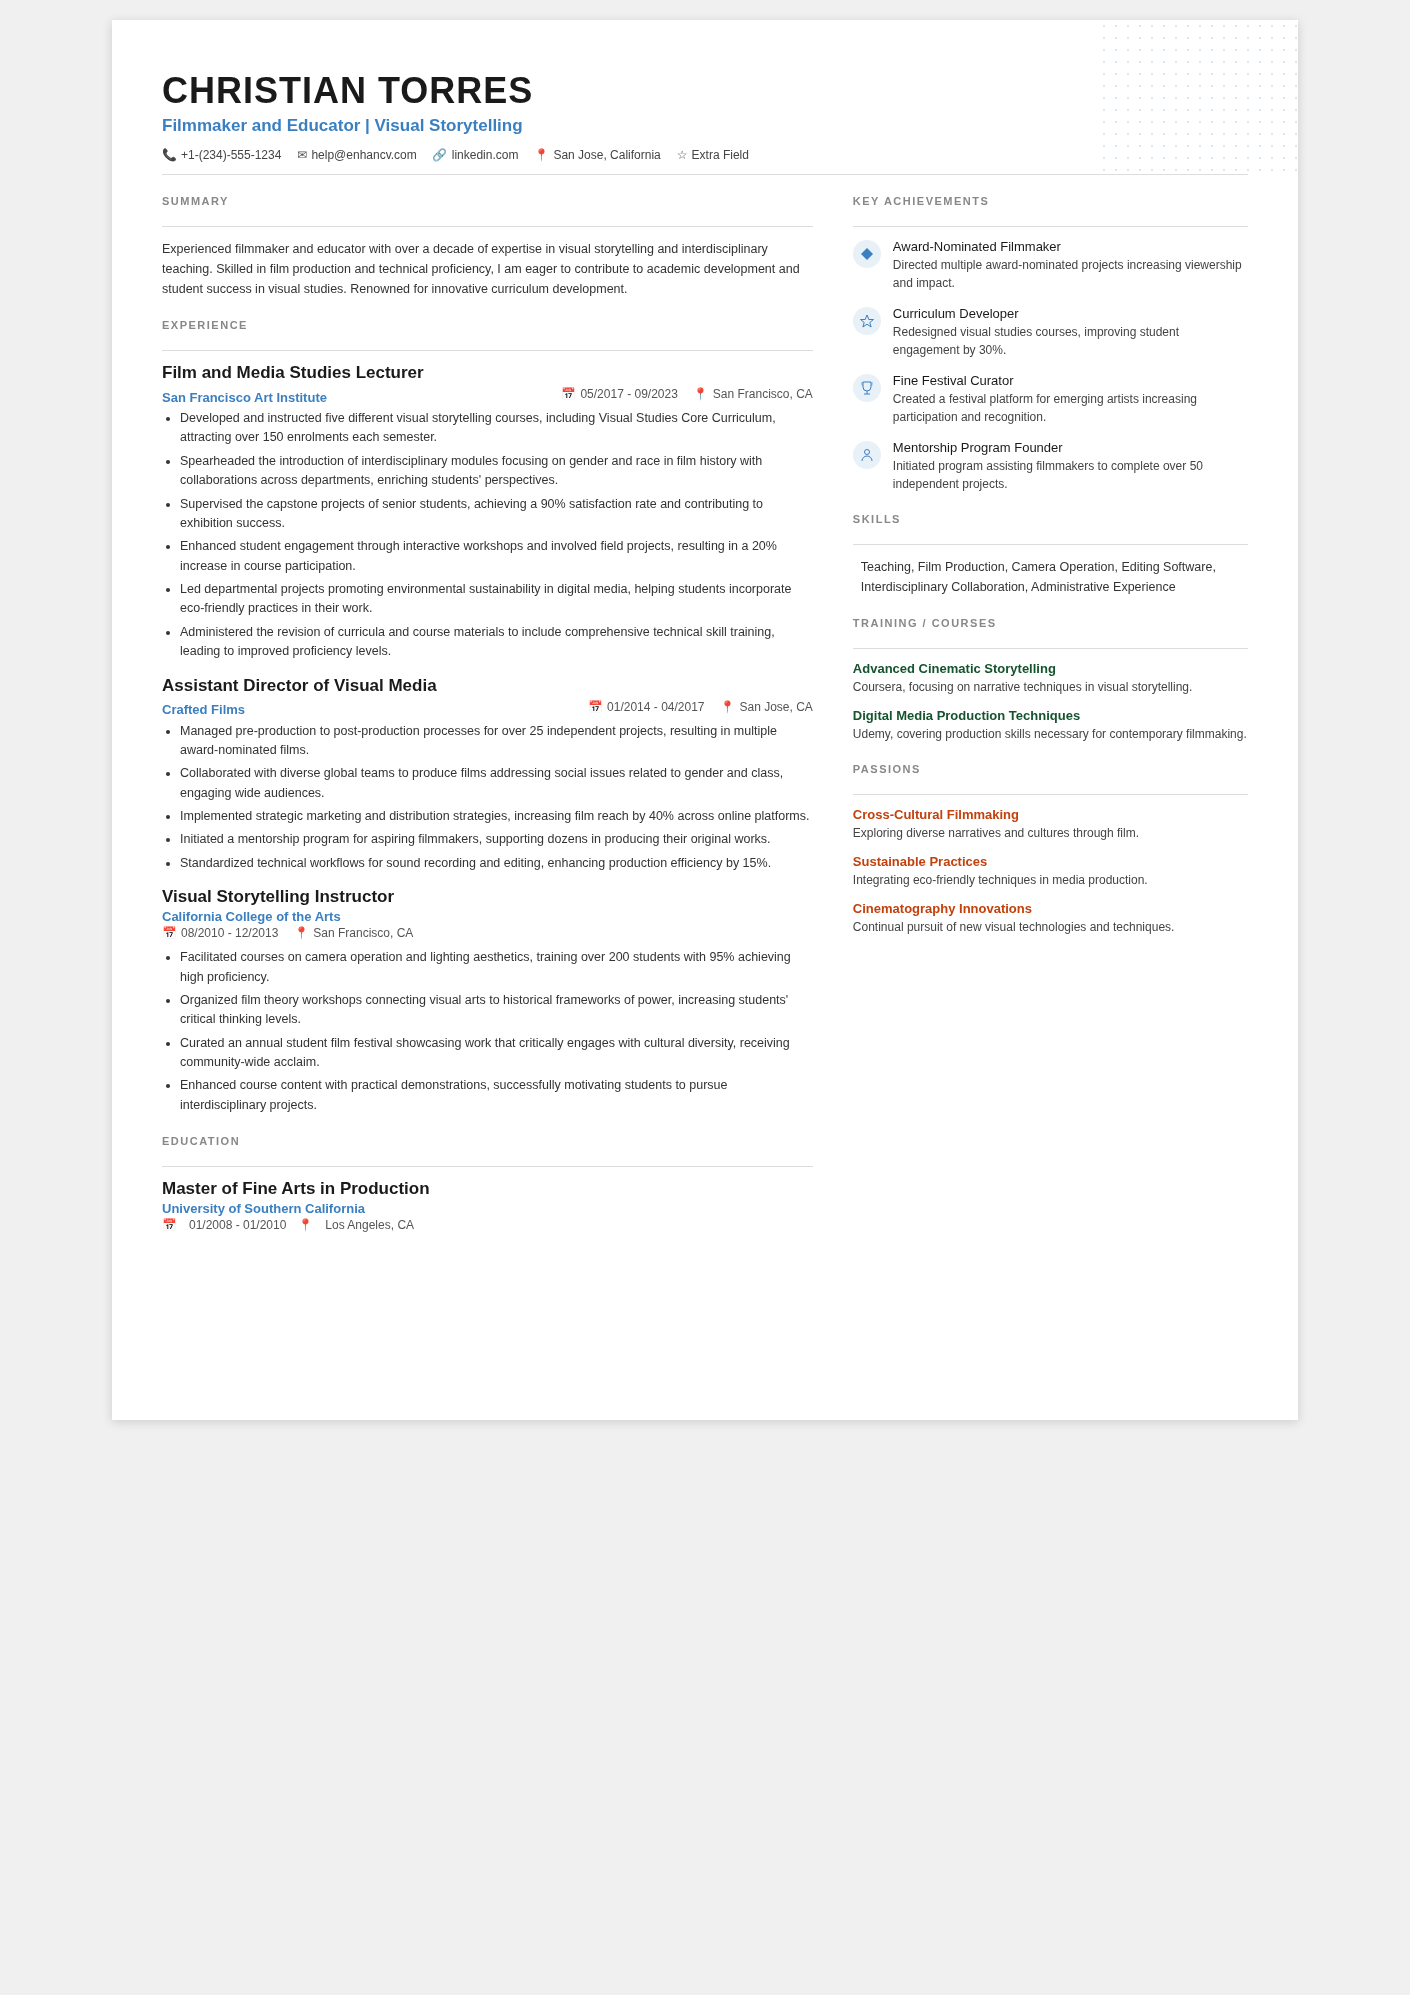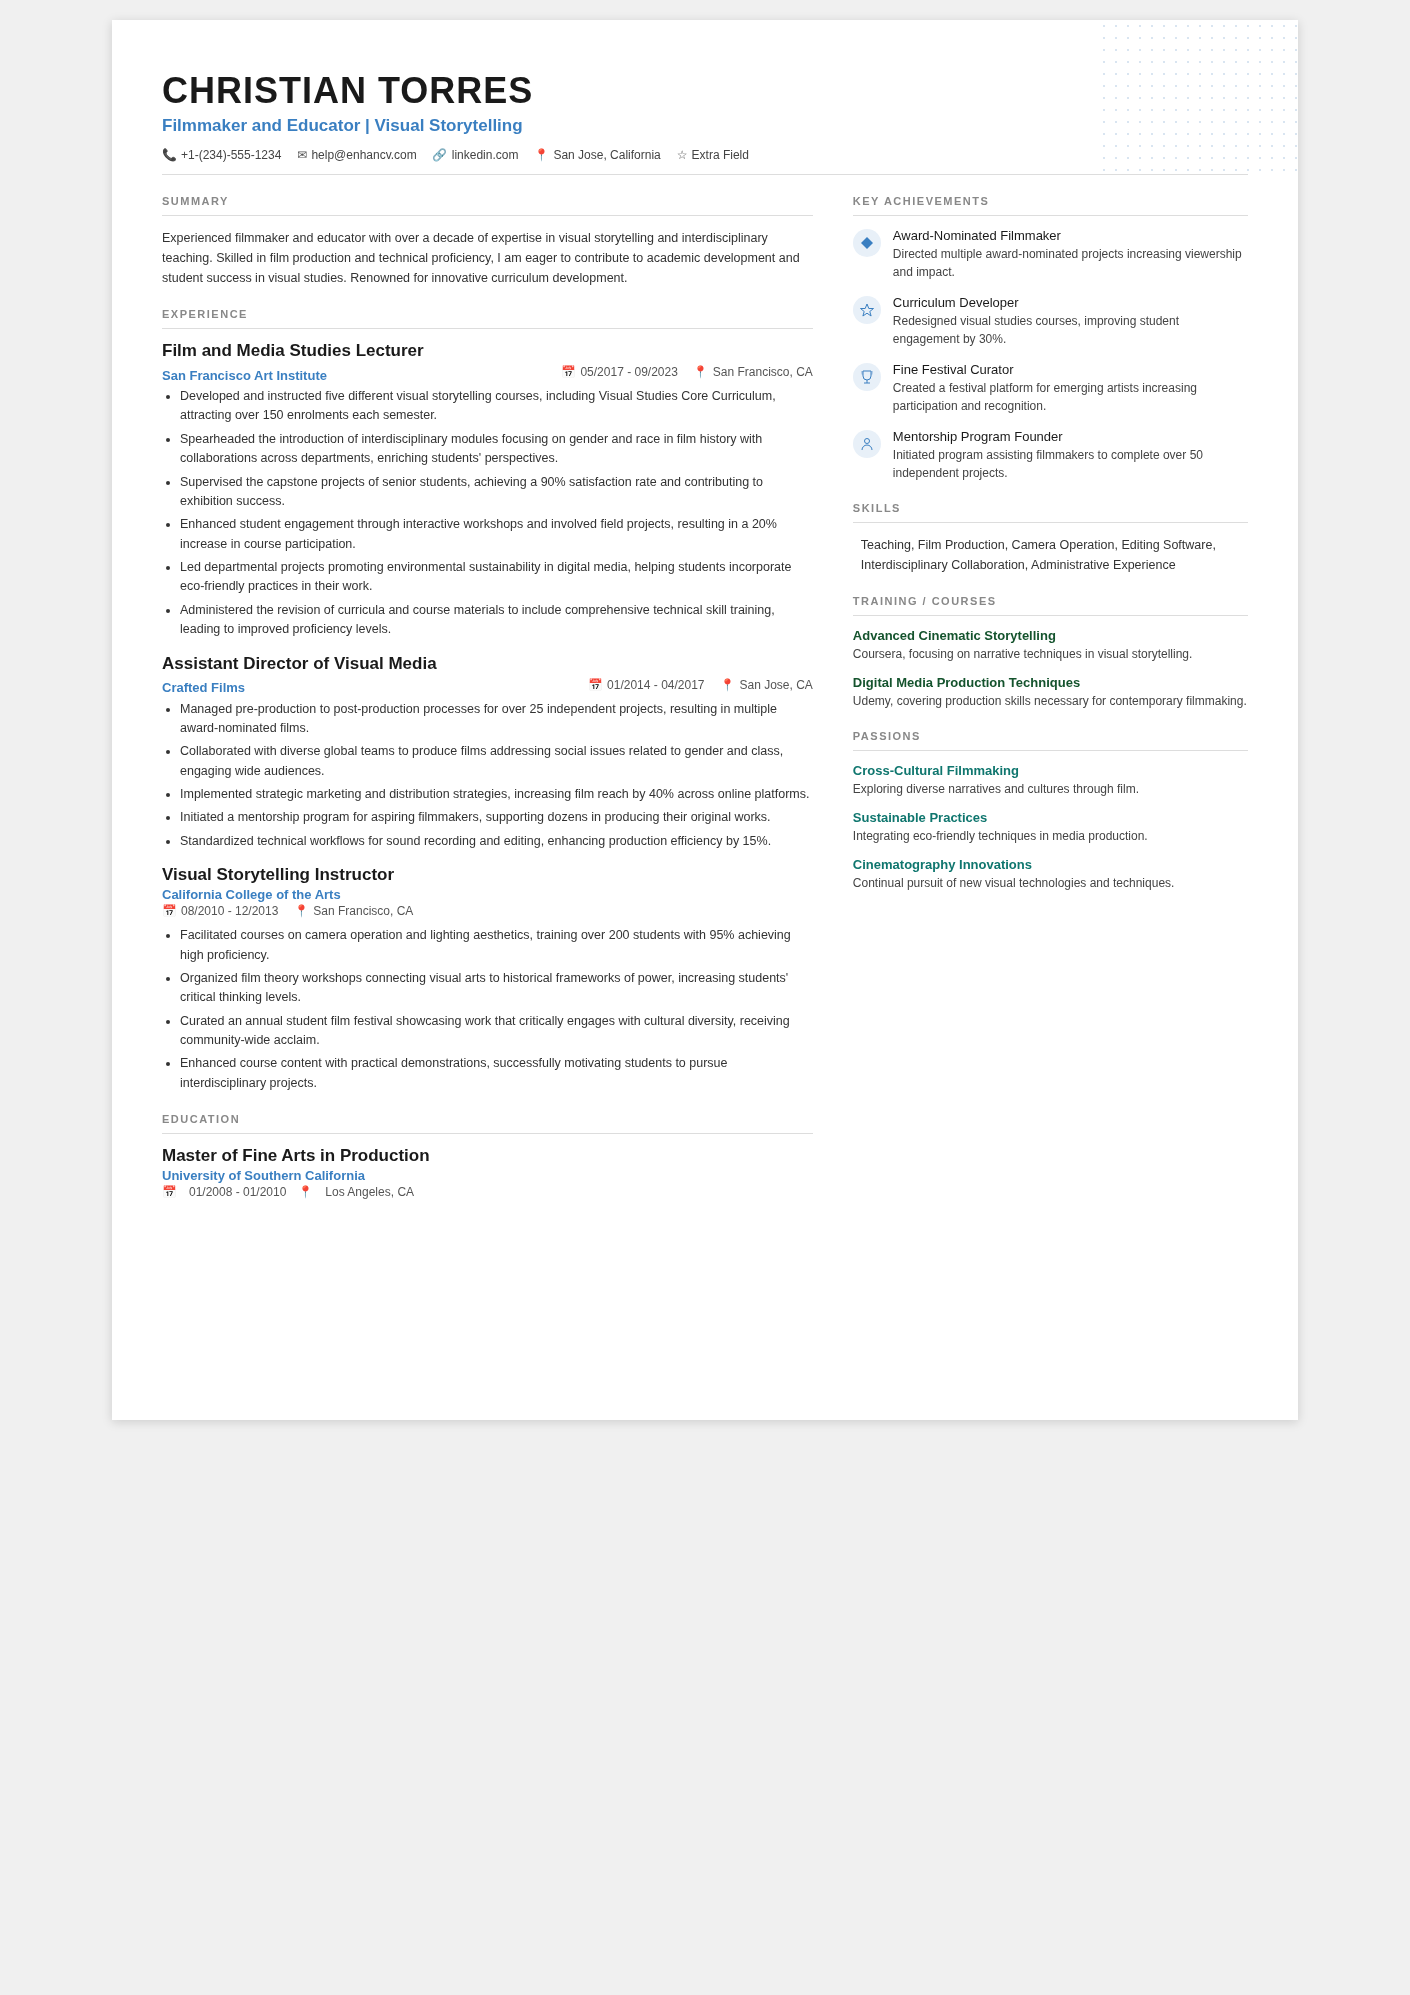--- a/index.html
+++ b/index.html
@@ -76,21 +76,21 @@
       border-left: none;
     }
     
     .section-title {
       font-size: 11px;
       font-weight: 700;
       color: #888;
       letter-spacing: 1.5px;
       text-transform: uppercase;
       border-bottom: 1.5px solid #ddd;
-      padding-bottom: 8px;
+      padding-bottom: 19px;
       margin-bottom: 12px;
       margin-top: 20px;
     }
     .section-title:first-child {
       margin-top: 0;
     }
     
     .summary-text {
       font-size: 12.5px;
       color: #333;
@@ -208,21 +208,21 @@
       color: #444;
       line-height: 1.5;
     }
     
     .passion-item {
       margin-bottom: 12px;
     }
     .passion-title {
       font-size: 13px;
       font-weight: 700;
-      color: #0f766e;
+      color: #c2410c;
       margin-bottom: 2px;
     }
     .passion-desc {
       font-size: 12px;
       color: #444;
       line-height: 1.5;
     }
     
     .footer {
       margin-top: 40px;

